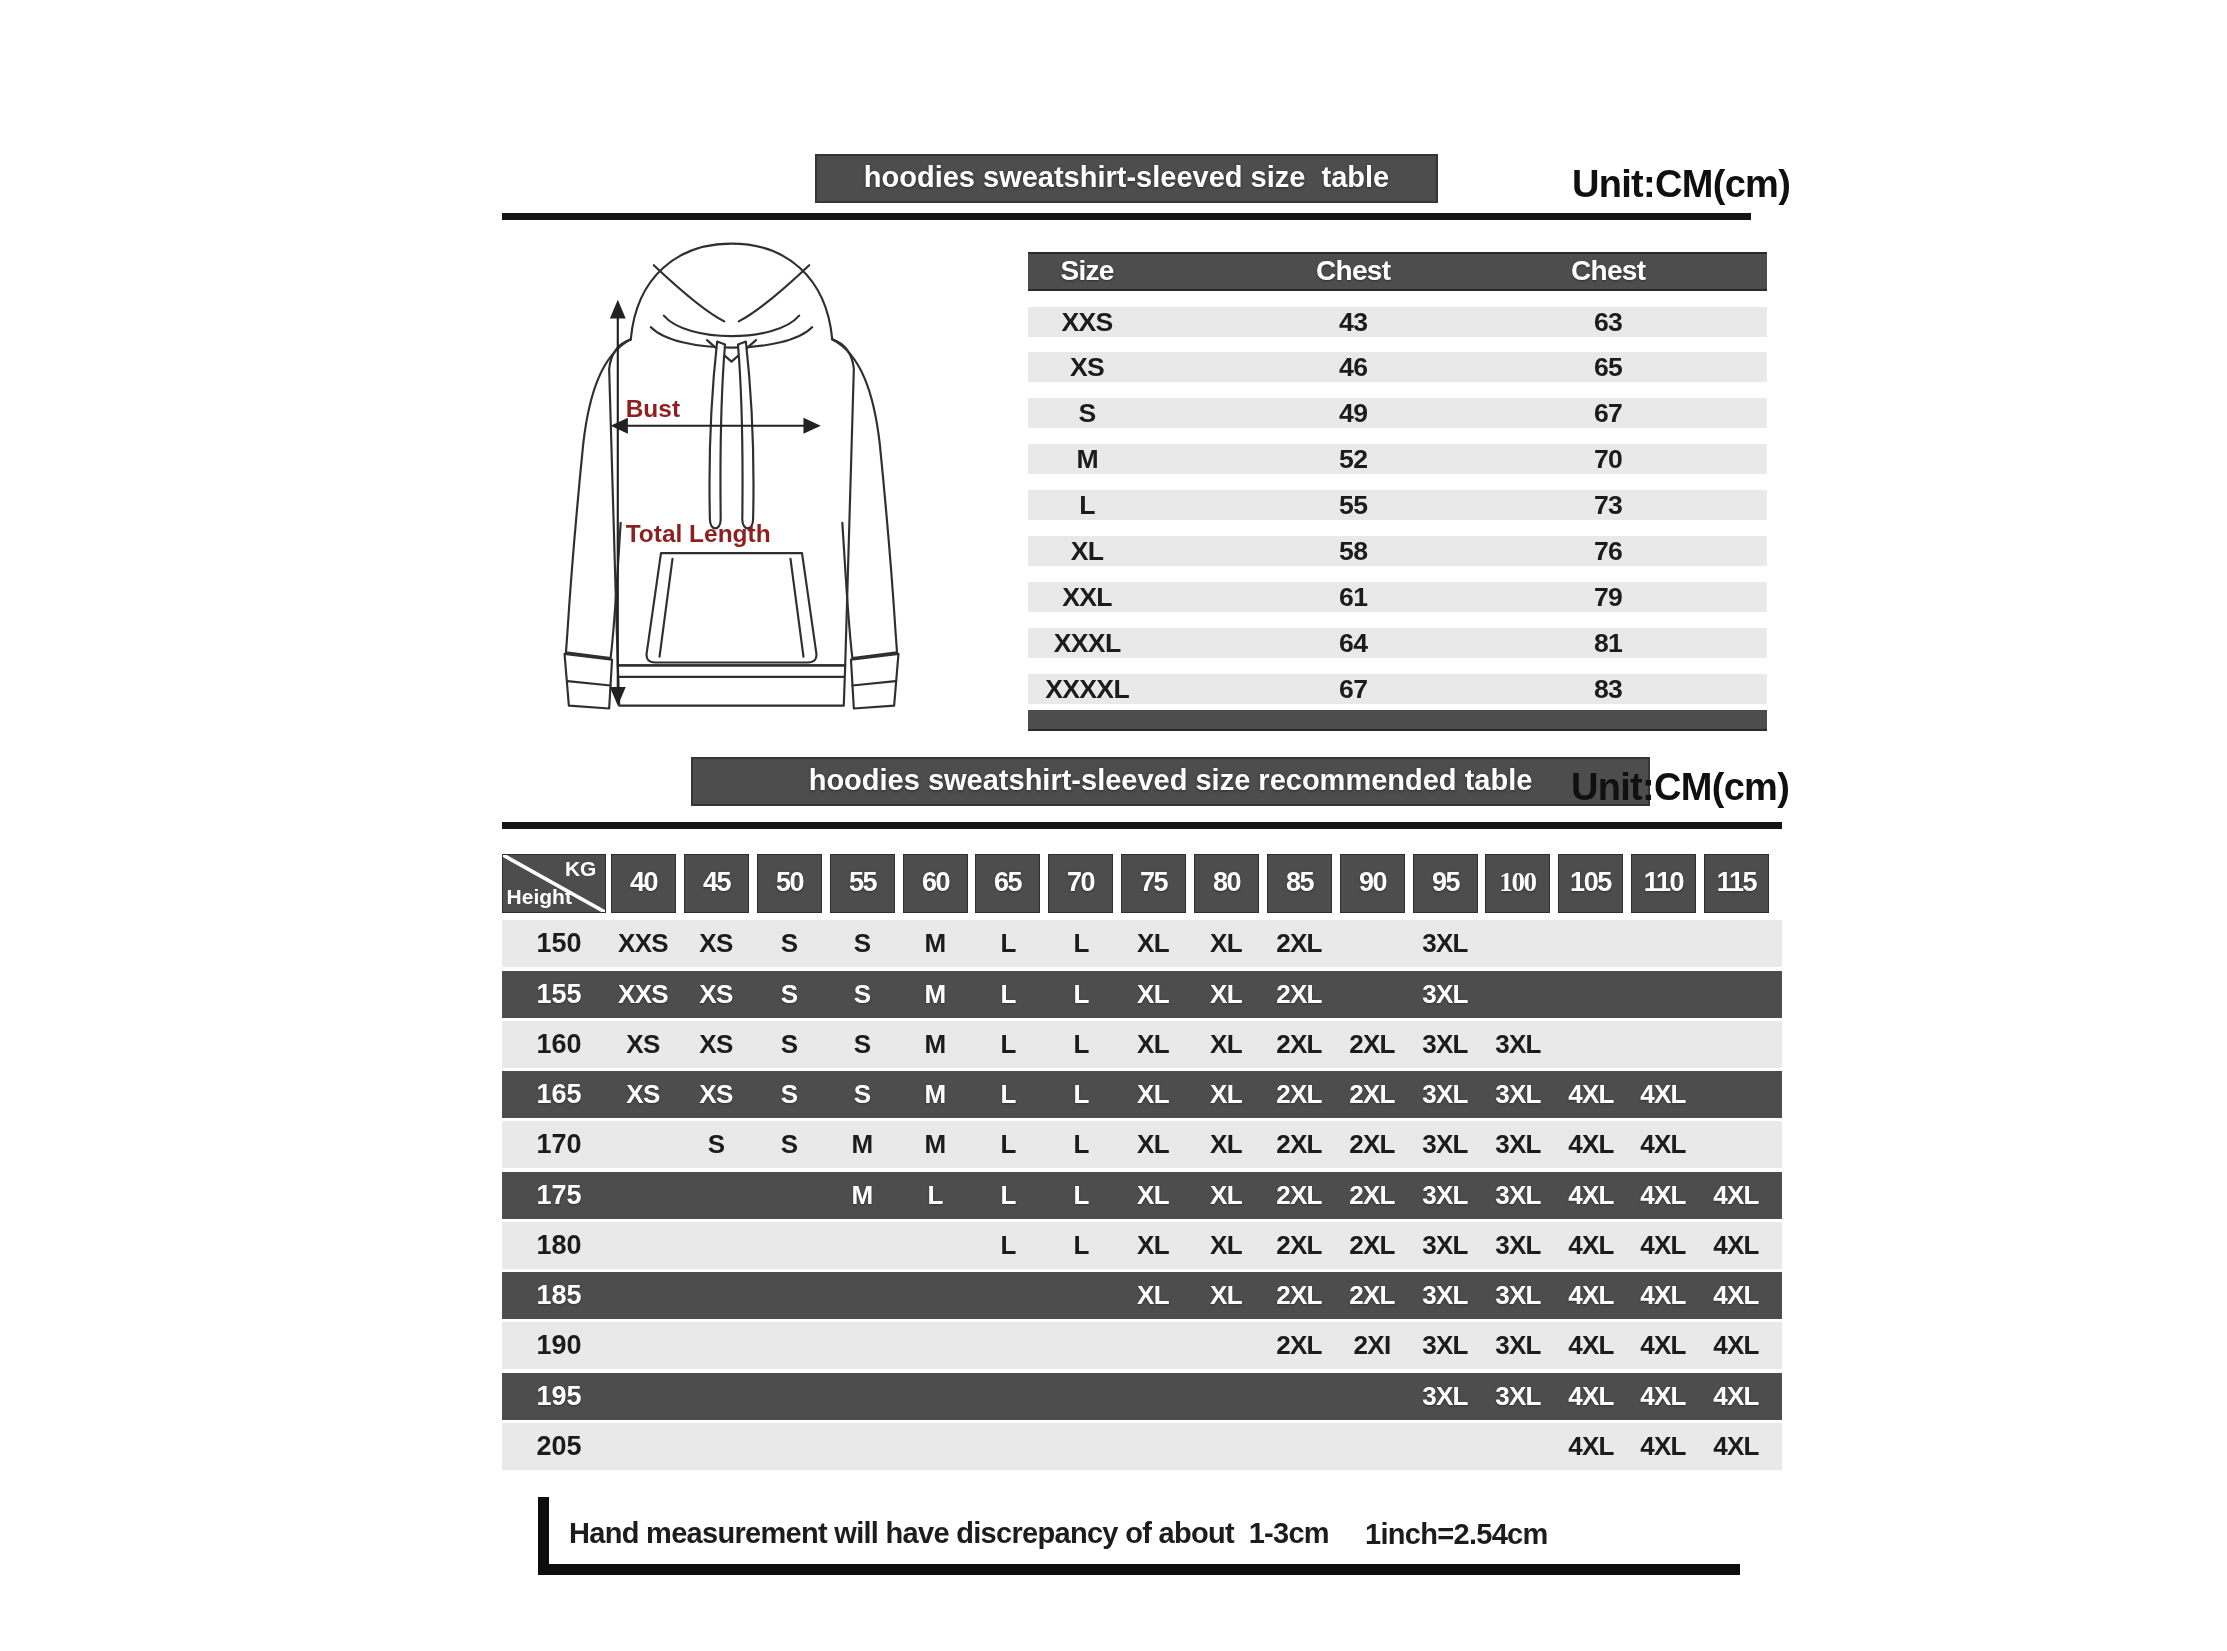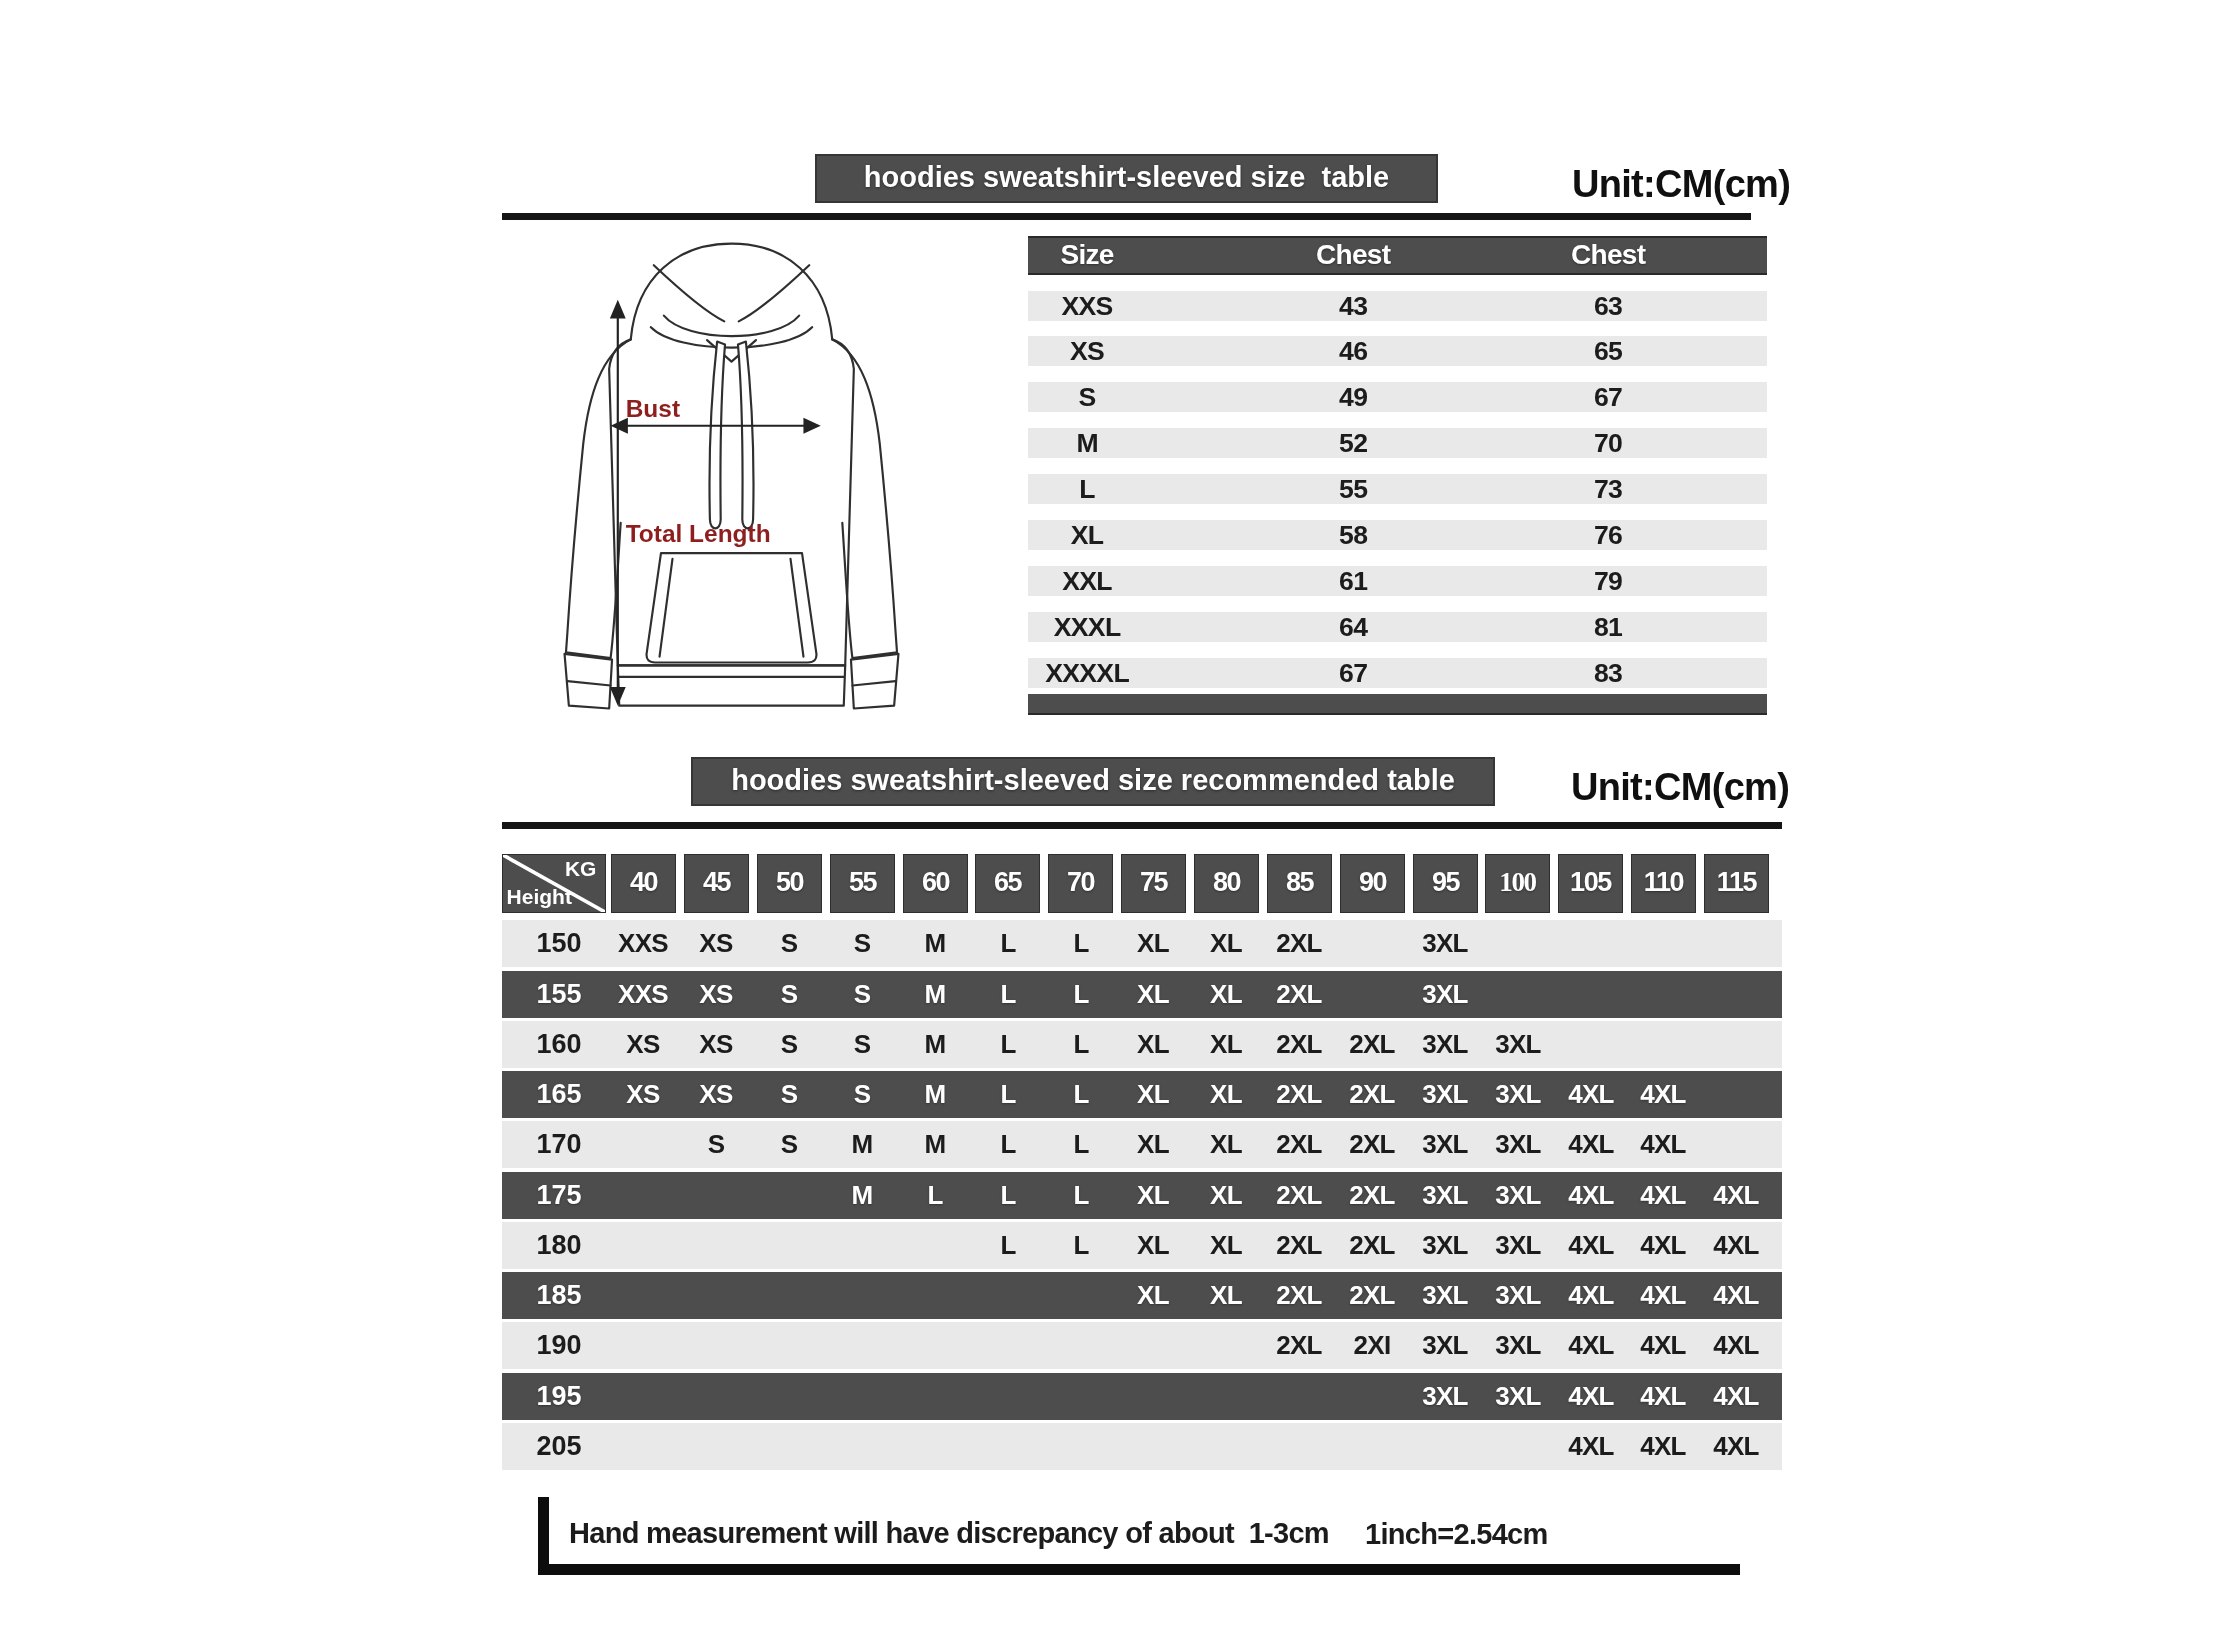--- a/index.html
+++ b/index.html
@@ -3,30 +3,30 @@
 <meta charset="utf-8">
 <style>
   html,body{margin:0;padding:0;background:#fff;}
   .canvas{position:relative;width:2227px;height:1651px;background:#ffffff;
           font-family:"Liberation Sans",sans-serif;font-weight:bold;color:#1c1c1c;overflow:hidden;margin-top:28px;}
   .abs{position:absolute;}
   .titlebar{position:absolute;background:#4d4d4d;border:2.9px solid #353535;color:#ffffff;
             text-align:center;white-space:pre;box-sizing:border-box;
             text-shadow:0 1.4px 2.9px rgba(0,0,0,.45);}
   .t1{left:815px;top:126px;width:623px;height:49px;line-height:43px;font-size:29px;}
-  .t2{left:691px;top:729px;width:804px;height:49px;line-height:43px;font-size:29px;}
+  .t2{left:691px;top:729px;width:959px;height:49px;line-height:43px;font-size:29px;}
   .unit{font-size:38px;color:#101010;letter-spacing:-0.7px;}
   .u1{left:1572px;top:135px;}
   .u2{left:1571px;top:738px;}
   .rule{position:absolute;background:#151515;}
   .r1{left:502px;top:185px;width:1249px;height:6.5px;}
   .r2{left:502px;top:794px;width:1280px;height:6.5px;}
 
   
-  .stable{left:1028px;top:208px;width:739px;height:488px;}
+  .stable{left:1028px;top:224px;width:739px;height:488px;}
   .st-header{position:absolute;left:0;top:0;width:100%;height:39px;background:#4d4d4d;
              border-top:2.9px solid #2a2a2a;border-bottom:2.2px solid #2a2a2a;box-sizing:border-box;color:#fff;}
   .st-header .st-cell{line-height:34px;font-size:28px;text-shadow:0 1.4px 2.2px rgba(0,0,0,.4);}
   .st-row{position:absolute;left:0;width:100%;height:30px;background:#e9e9e9;}
   .st-cell{position:absolute;transform:translateX(-50%);line-height:30px;font-size:26.6px;letter-spacing:-0.7px;}
   .st-c0{left:8%;}
   .st-c1{left:44%;}
   .st-c2{left:78.5%;}
   .st-bottom{position:absolute;left:0;top:458px;width:100%;height:18.7px;background:#4d4d4d;border-bottom:2.2px solid #2a2a2a;}
 

